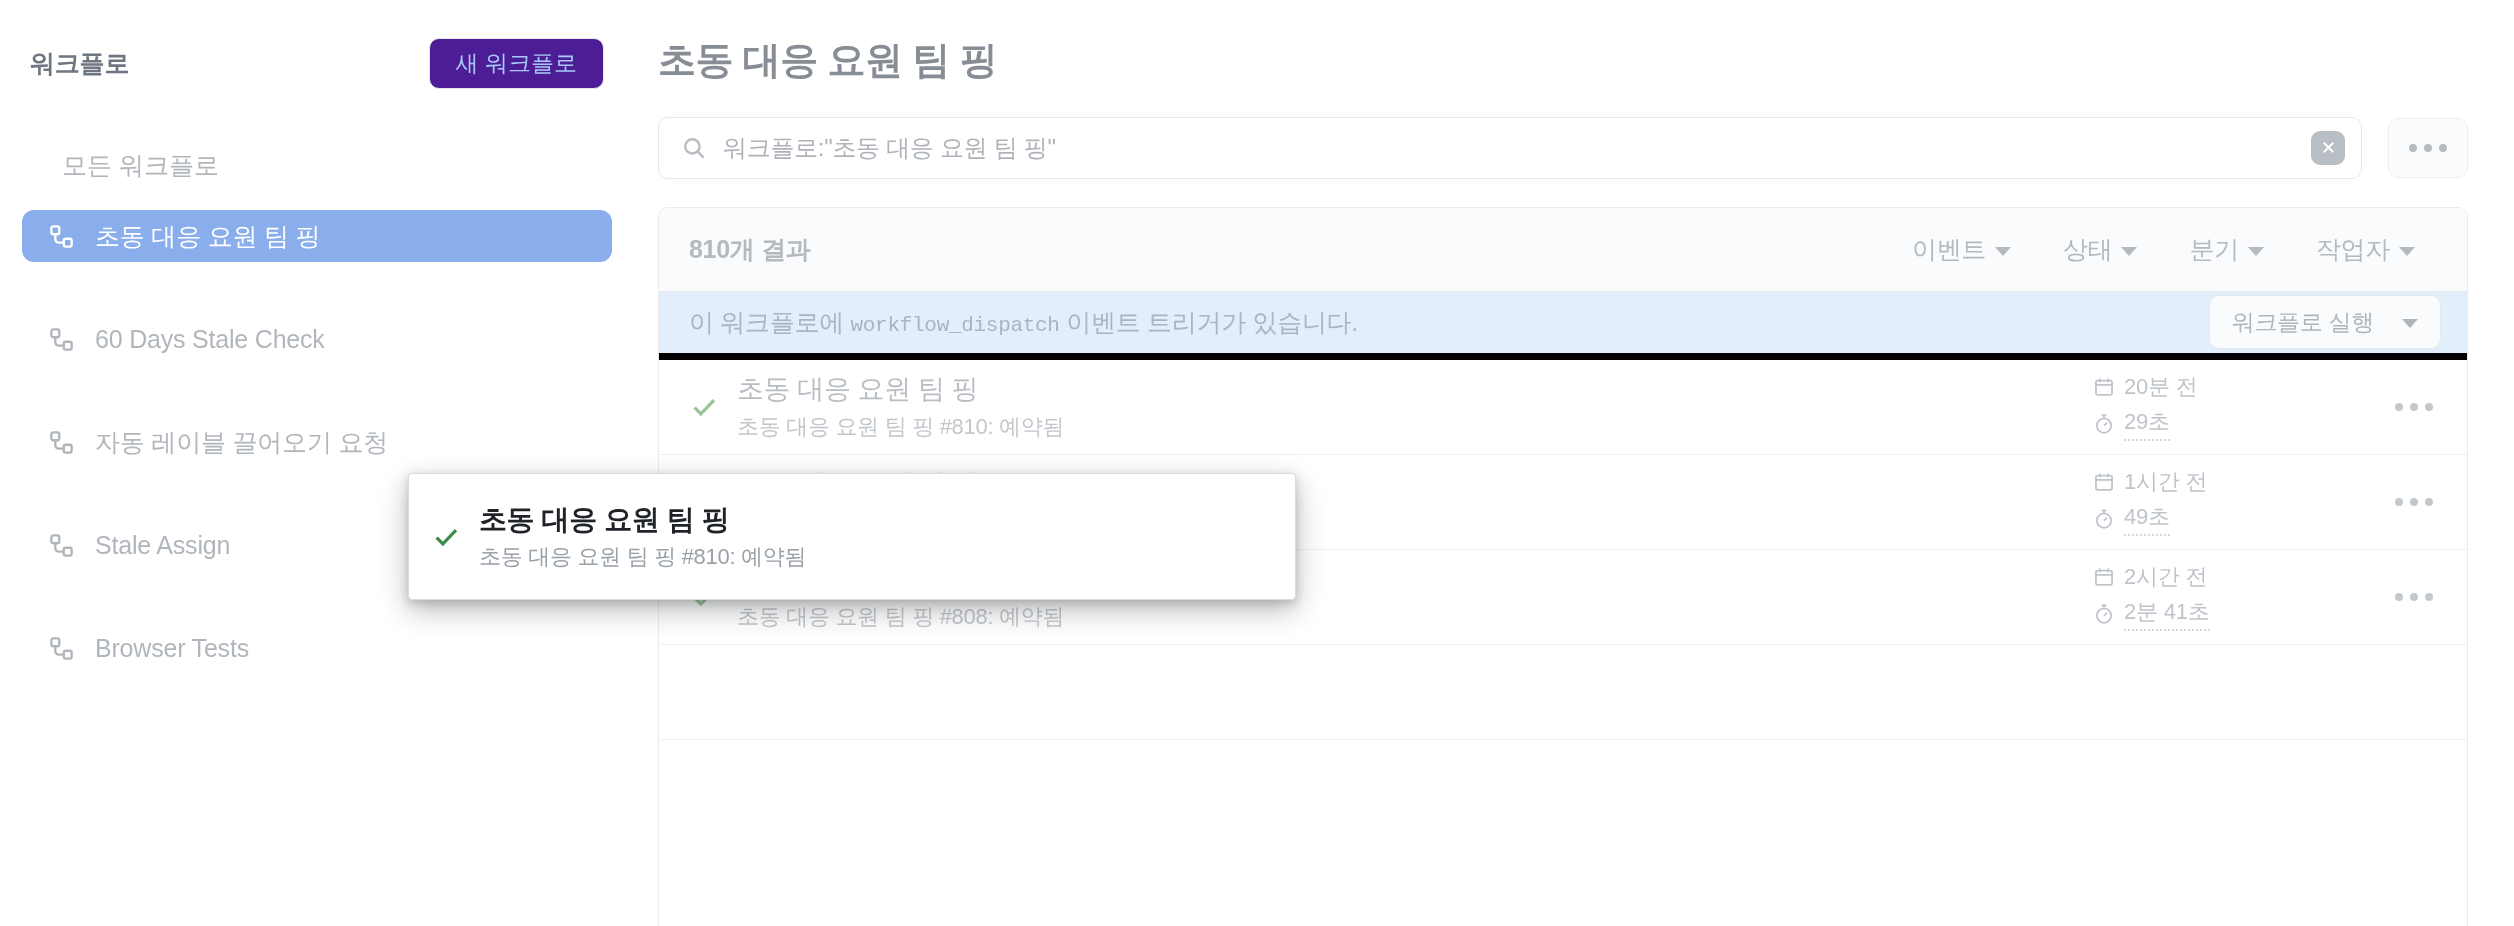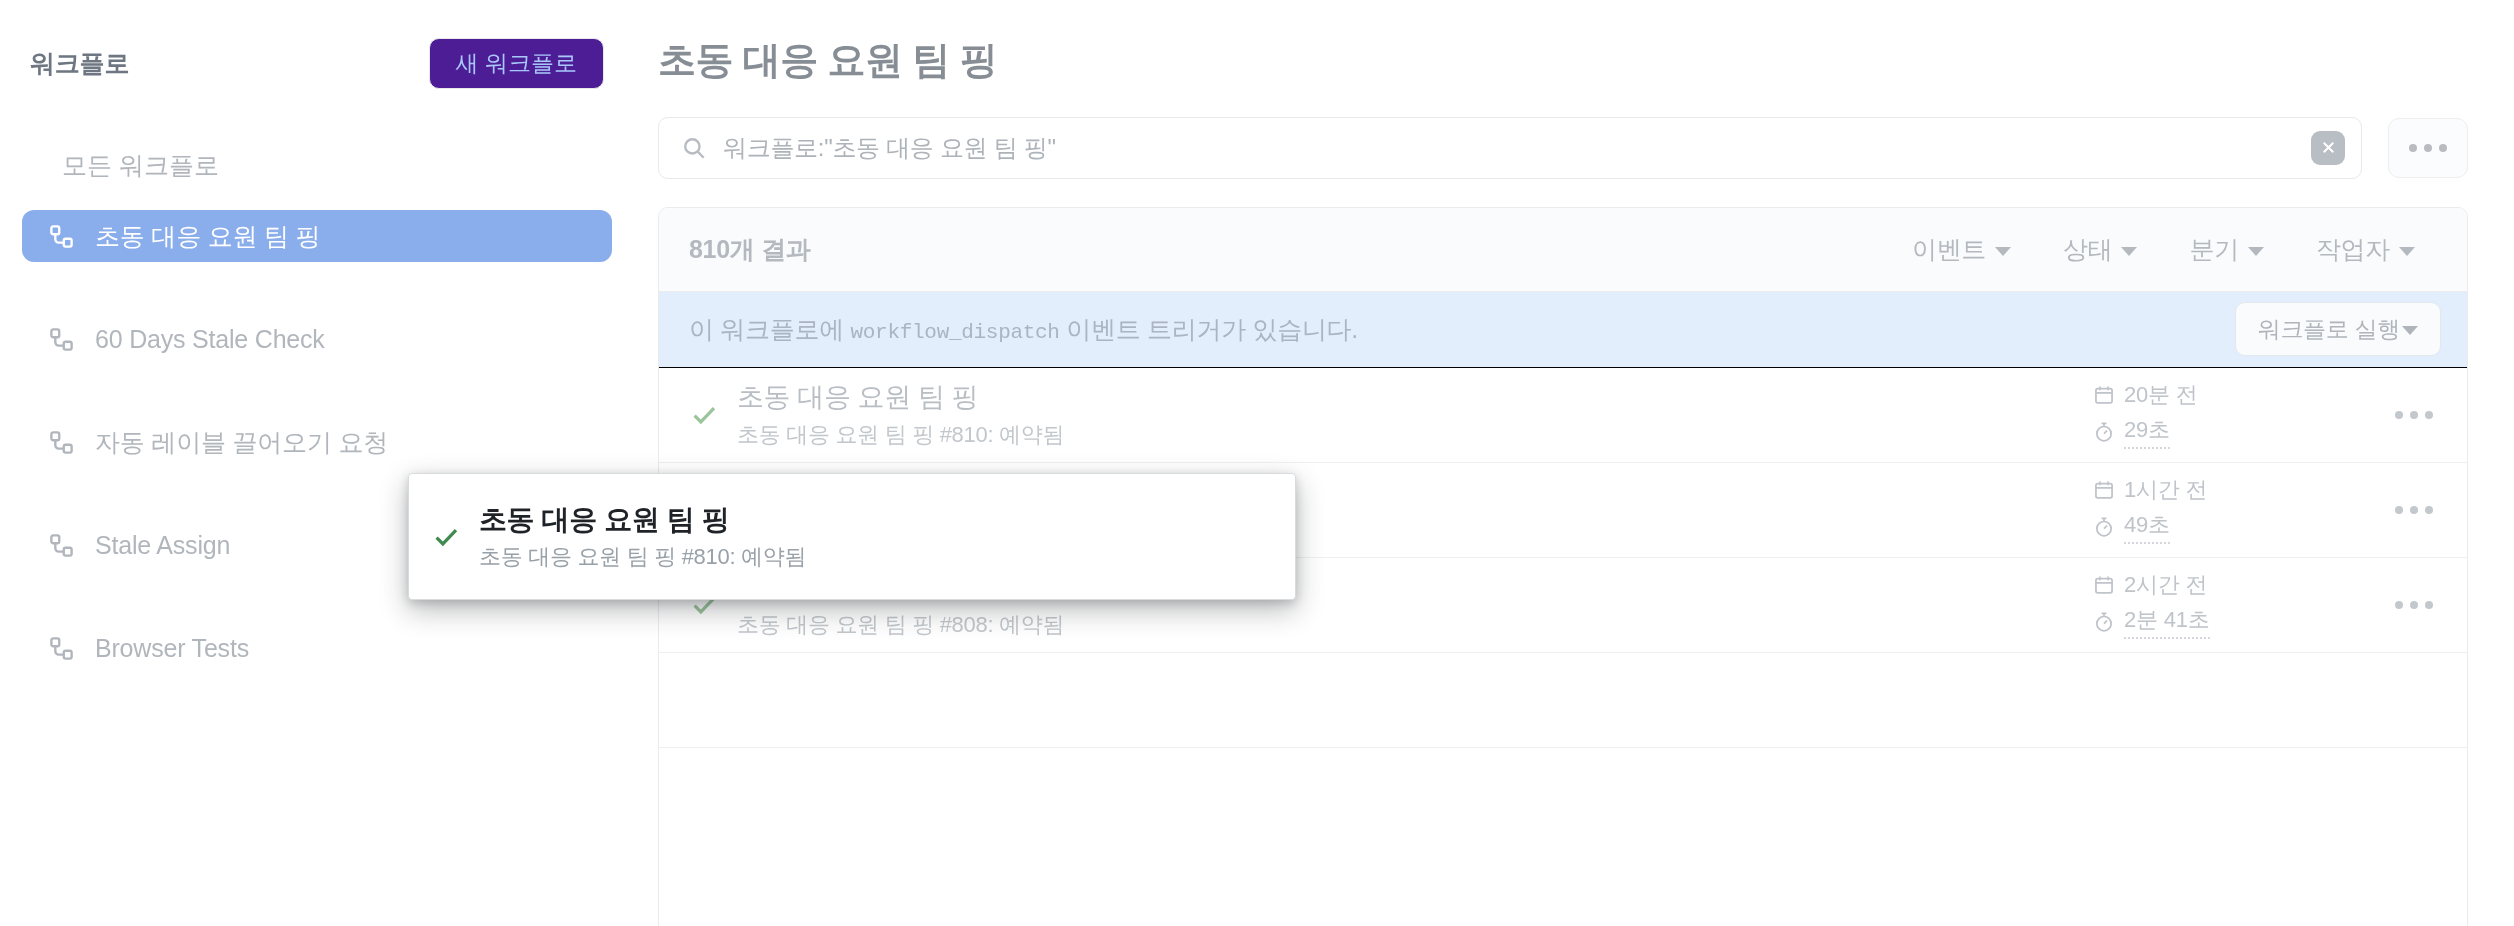--- a/index.html
+++ b/index.html
@@ -85,31 +85,31 @@
   .res-count { font-size: 25px; font-weight: 700; color: #b4b9bf; letter-spacing: -0.3px; }
   .filters { margin-left: auto; display: flex; align-items: center; gap: 52px; }
   .filter {
     display: flex; align-items: center; gap: 9px; cursor: pointer;
     font-size: 25px; color: #b4b9bf; letter-spacing: -0.3px;
   }
   .caret { width: 0; height: 0; border-left: 8px solid transparent; border-right: 8px solid transparent;
            border-top: 9px solid #b4b9bf; display: block; margin-top: 4px; }
 
   .dispatch-banner {
-    background: #e3eefc; border-bottom: 1px solid #000000;
-    height: 76px; display: flex; align-items: center; padding: 0 26px 0 30px;
+    background: #e3eefc; border-bottom: 7px solid #000000;
+    height: 68px; display: flex; align-items: center; padding: 0 26px 0 30px;
   }
   .dispatch-text { font-size: 25px; color: #aab4c2; letter-spacing: -0.3px; }
   .dispatch-text .mono {
     font-family: "Liberation Mono", "DejaVu Sans Mono", monospace;
     font-size: 21px; color: #aab4c2;
   }
   .run-btn {
     margin-left: auto; border: 1px solid #e3e8ee; border-radius: 10px; background: #fafbfd;
-    height: 54px; padding: 0 22px; display: flex; align-items: center; gap: 2px;
+    height: 54px; padding: 0 22px; display: flex; align-items: center; gap: 28px;
     font-size: 23px; color: #b0b5bc; cursor: pointer; letter-spacing: -0.3px;
   }
   .run-btn .caret { border-top-color: #b0b5bc; margin-top: 3px; }
 
   
   .rows { position: relative; }
   .row {
     height: 95px; border-bottom: 1px solid #eef0f1;
     display: flex; align-items: center; padding: 0 0 0 30px; position: relative;
   }

